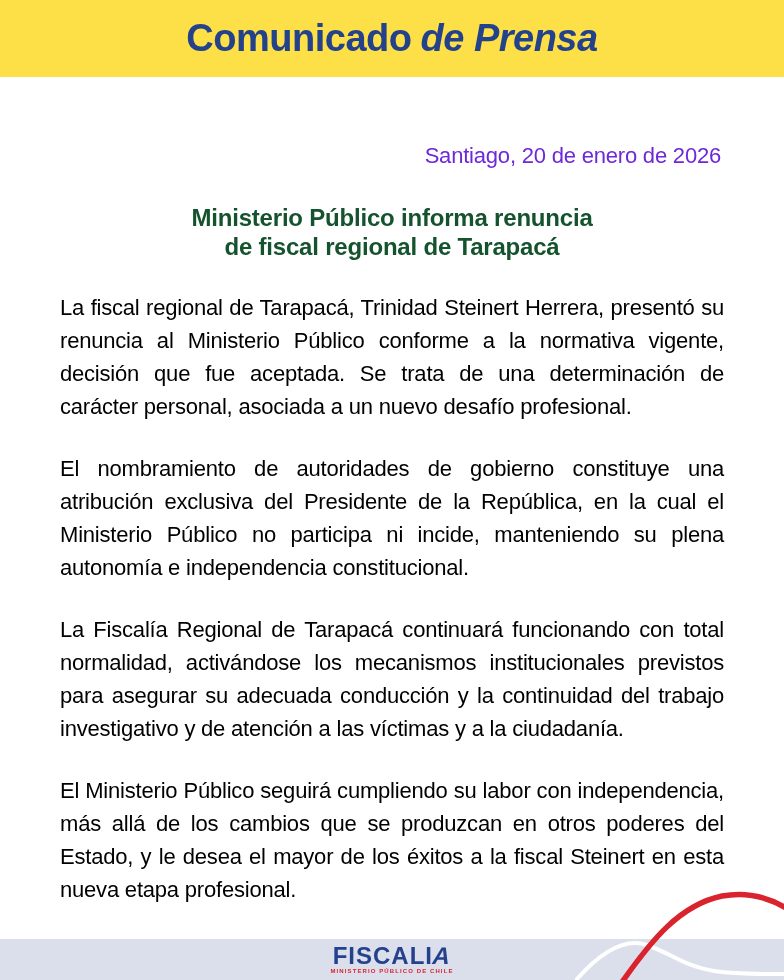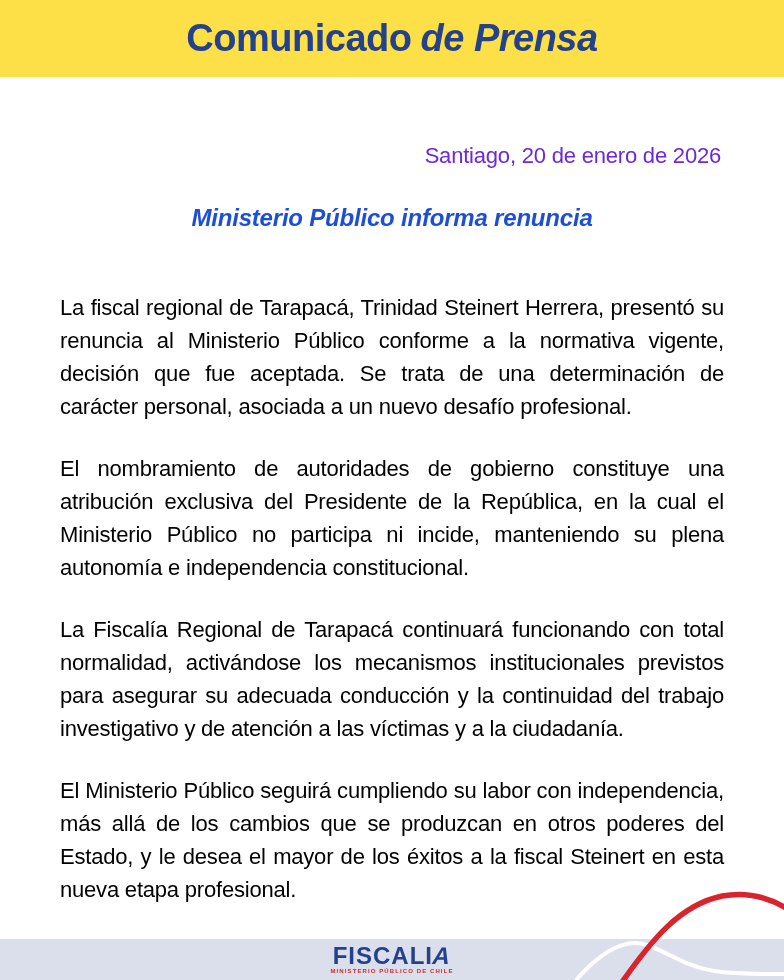--- a/index.html
+++ b/index.html
@@ -38,26 +38,25 @@
     color: #6d28d9;
     font-size: 22px;
     letter-spacing: -0.2px;
   }
 
   
   .headline {
     position: absolute; top: 203px; left: 0;
     width: 784px;
     text-align: center;
-    color: #1d4ed8;
+    color: #14532d;
     font-weight: bold;
     font-size: 24px;
     line-height: 29px;
     letter-spacing: -0.2px;
-    font-style: italic;
   }
 
   
   .body-copy {
     position: absolute; top: 291px; left: 60px;
     width: 664px;
     color: #000000;
     font-size: 22px;
     line-height: 33px;
     letter-spacing: -0.2px;
@@ -114,20 +113,21 @@
   <div class="header-strip">
     <div class="header-title">
       <span class="t-bold">Comunicado</span><span class="t-italic">de Prensa</span>
     </div>
   </div>
 
   <div class="date-line">Santiago, 20 de enero de 2026</div>
 
   <div class="headline">
     <div>Ministerio Público informa renuncia</div>
+    <div>de fiscal regional de Tarapacá</div>
   </div>
 
   <div class="body-copy">
     <p>La fiscal regional de Tarapacá, Trinidad Steinert Herrera, presentó su renuncia al Ministerio Público conforme a la normativa vigente, decisión que fue aceptada. Se trata de una determinación de carácter personal, asociada a un nuevo desafío profesional.</p>
     <p>El nombramiento de autoridades de gobierno constituye una atribución exclusiva del Presidente de la República, en la cual el Ministerio Público no participa ni incide, manteniendo su plena autonomía e independencia constitucional.</p>
     <p>La Fiscalía Regional de Tarapacá continuará funcionando con total normalidad, activándose los mecanismos institucionales previstos para asegurar su adecuada conducción y la continuidad del trabajo investigativo y de atención a las víctimas y a la ciudadanía.</p>
     <p>El Ministerio Público seguirá cumpliendo su labor con independencia, más allá de los cambios que se produzcan en otros poderes del Estado, y le desea el mayor de los éxitos a la fiscal Steinert en esta nueva etapa profesional.</p>
   </div>
 
   <div class="footer-strip"></div>

